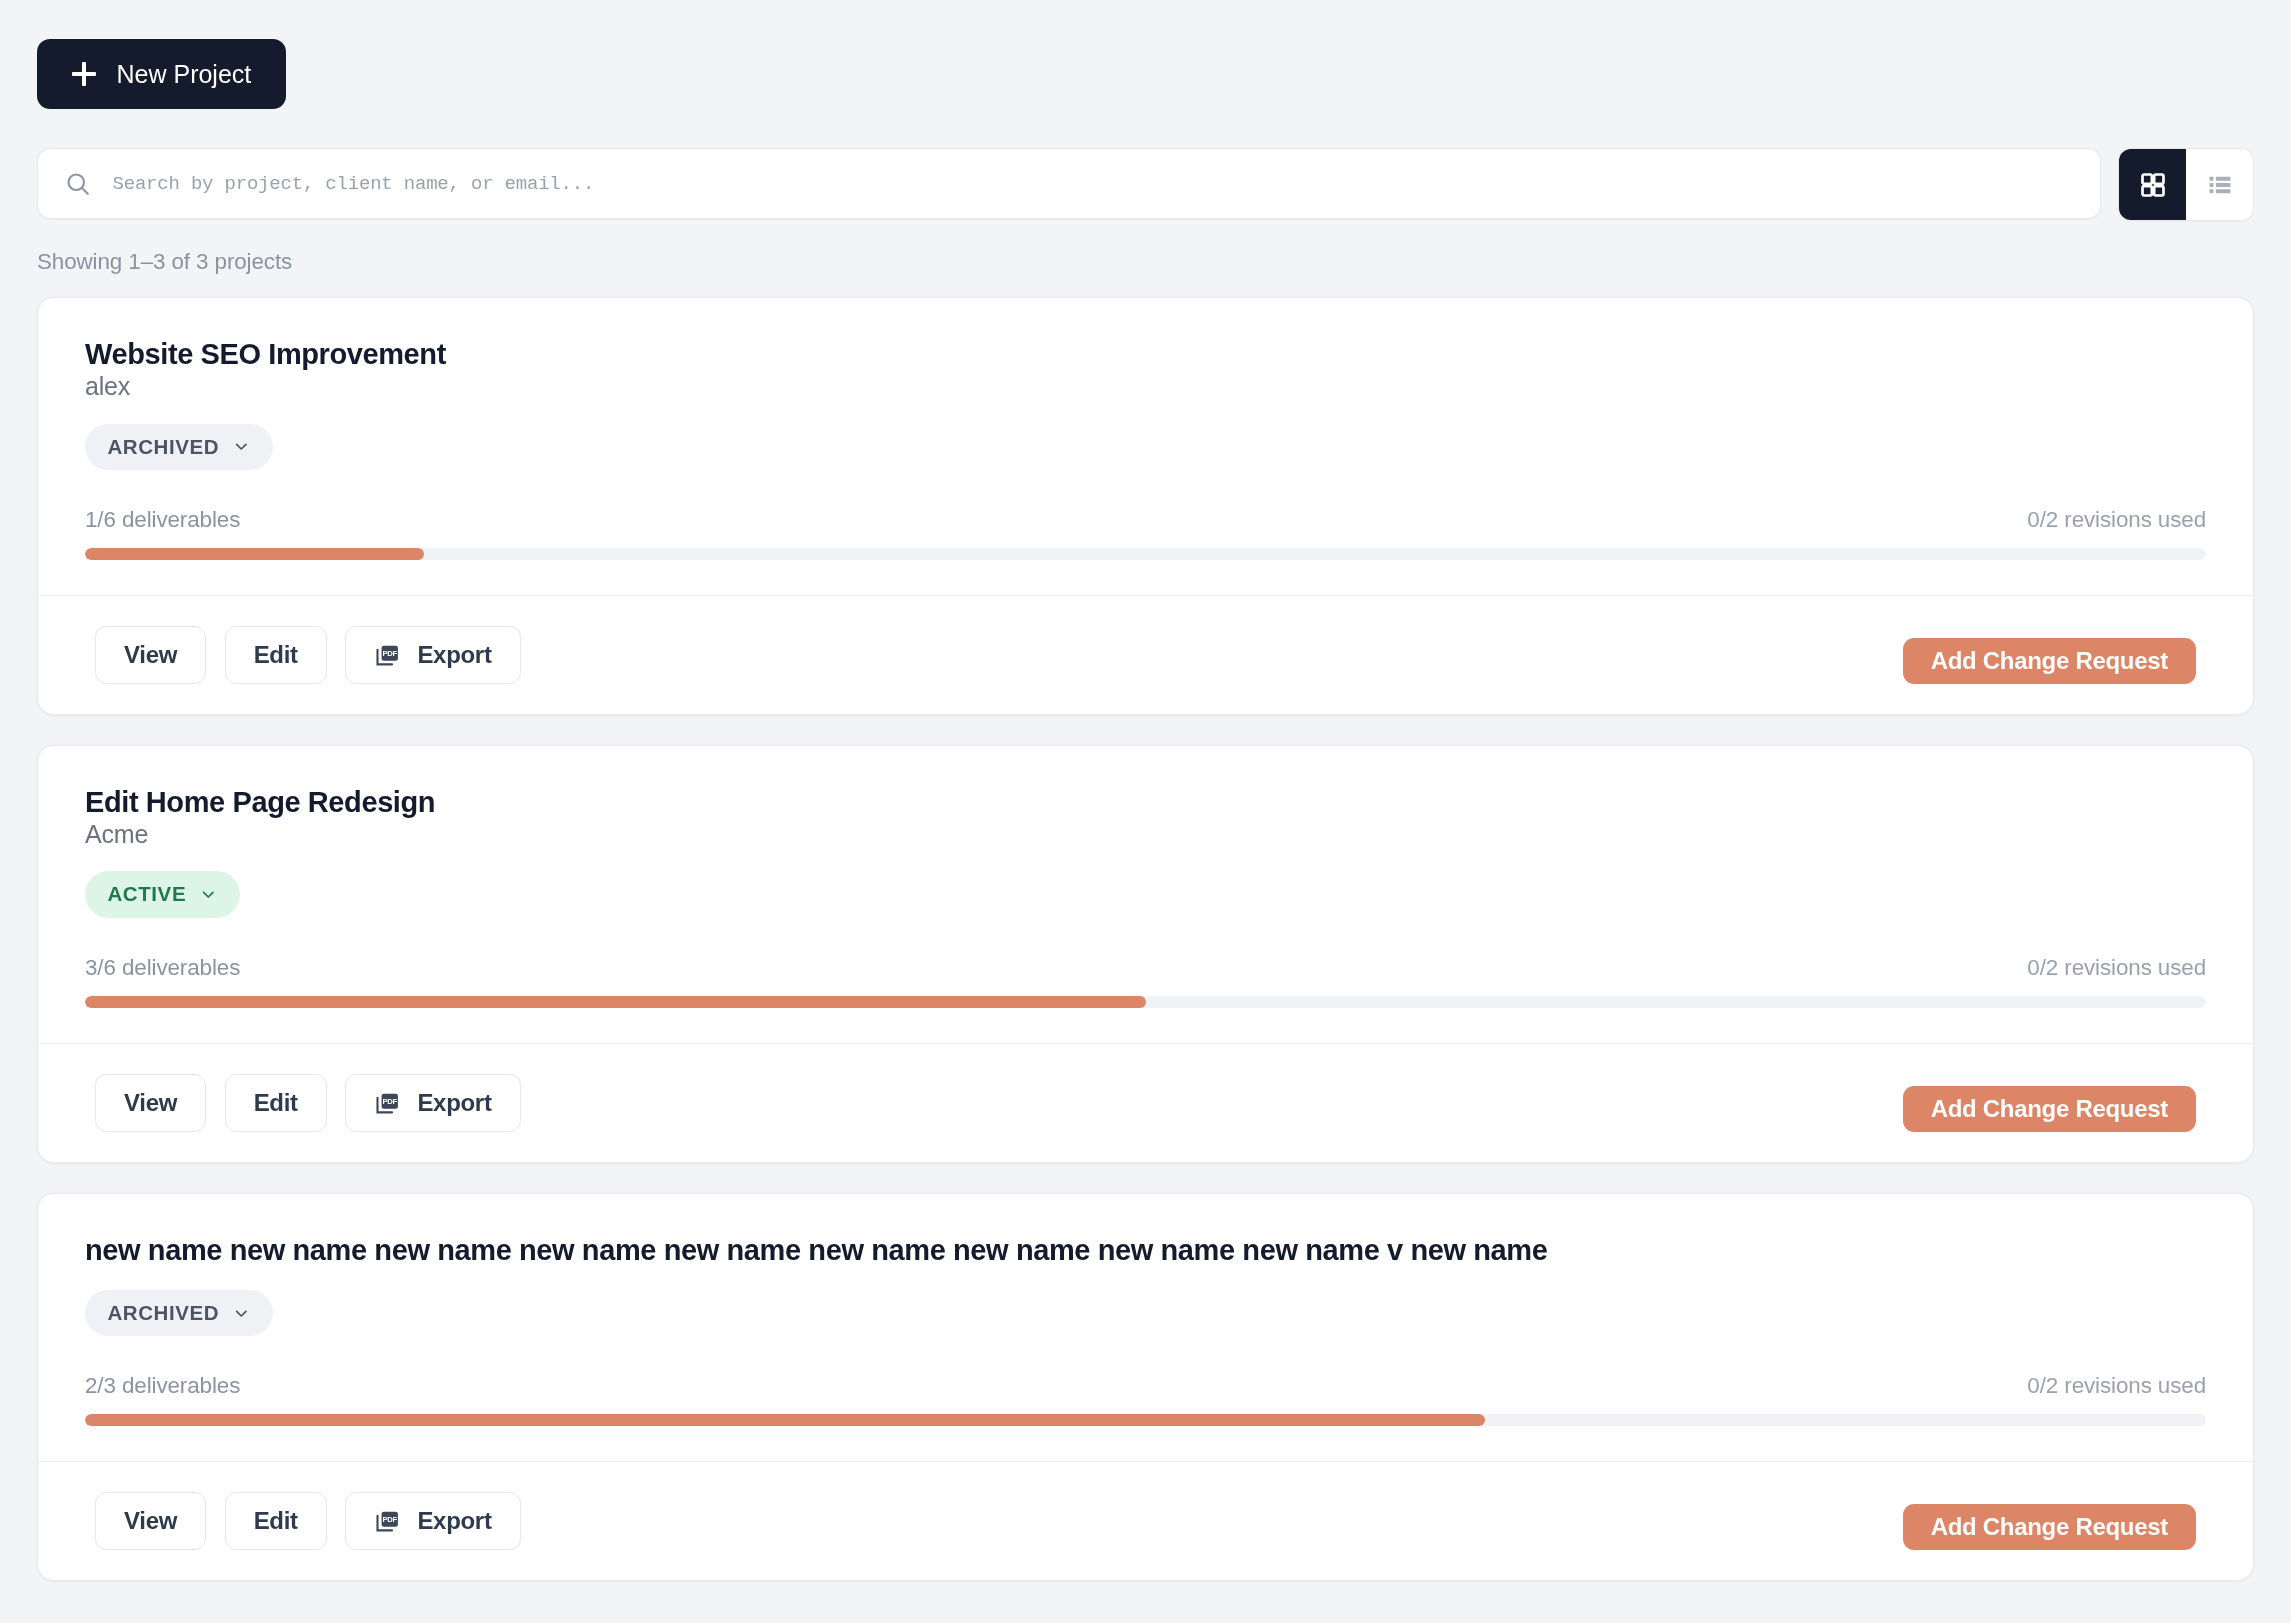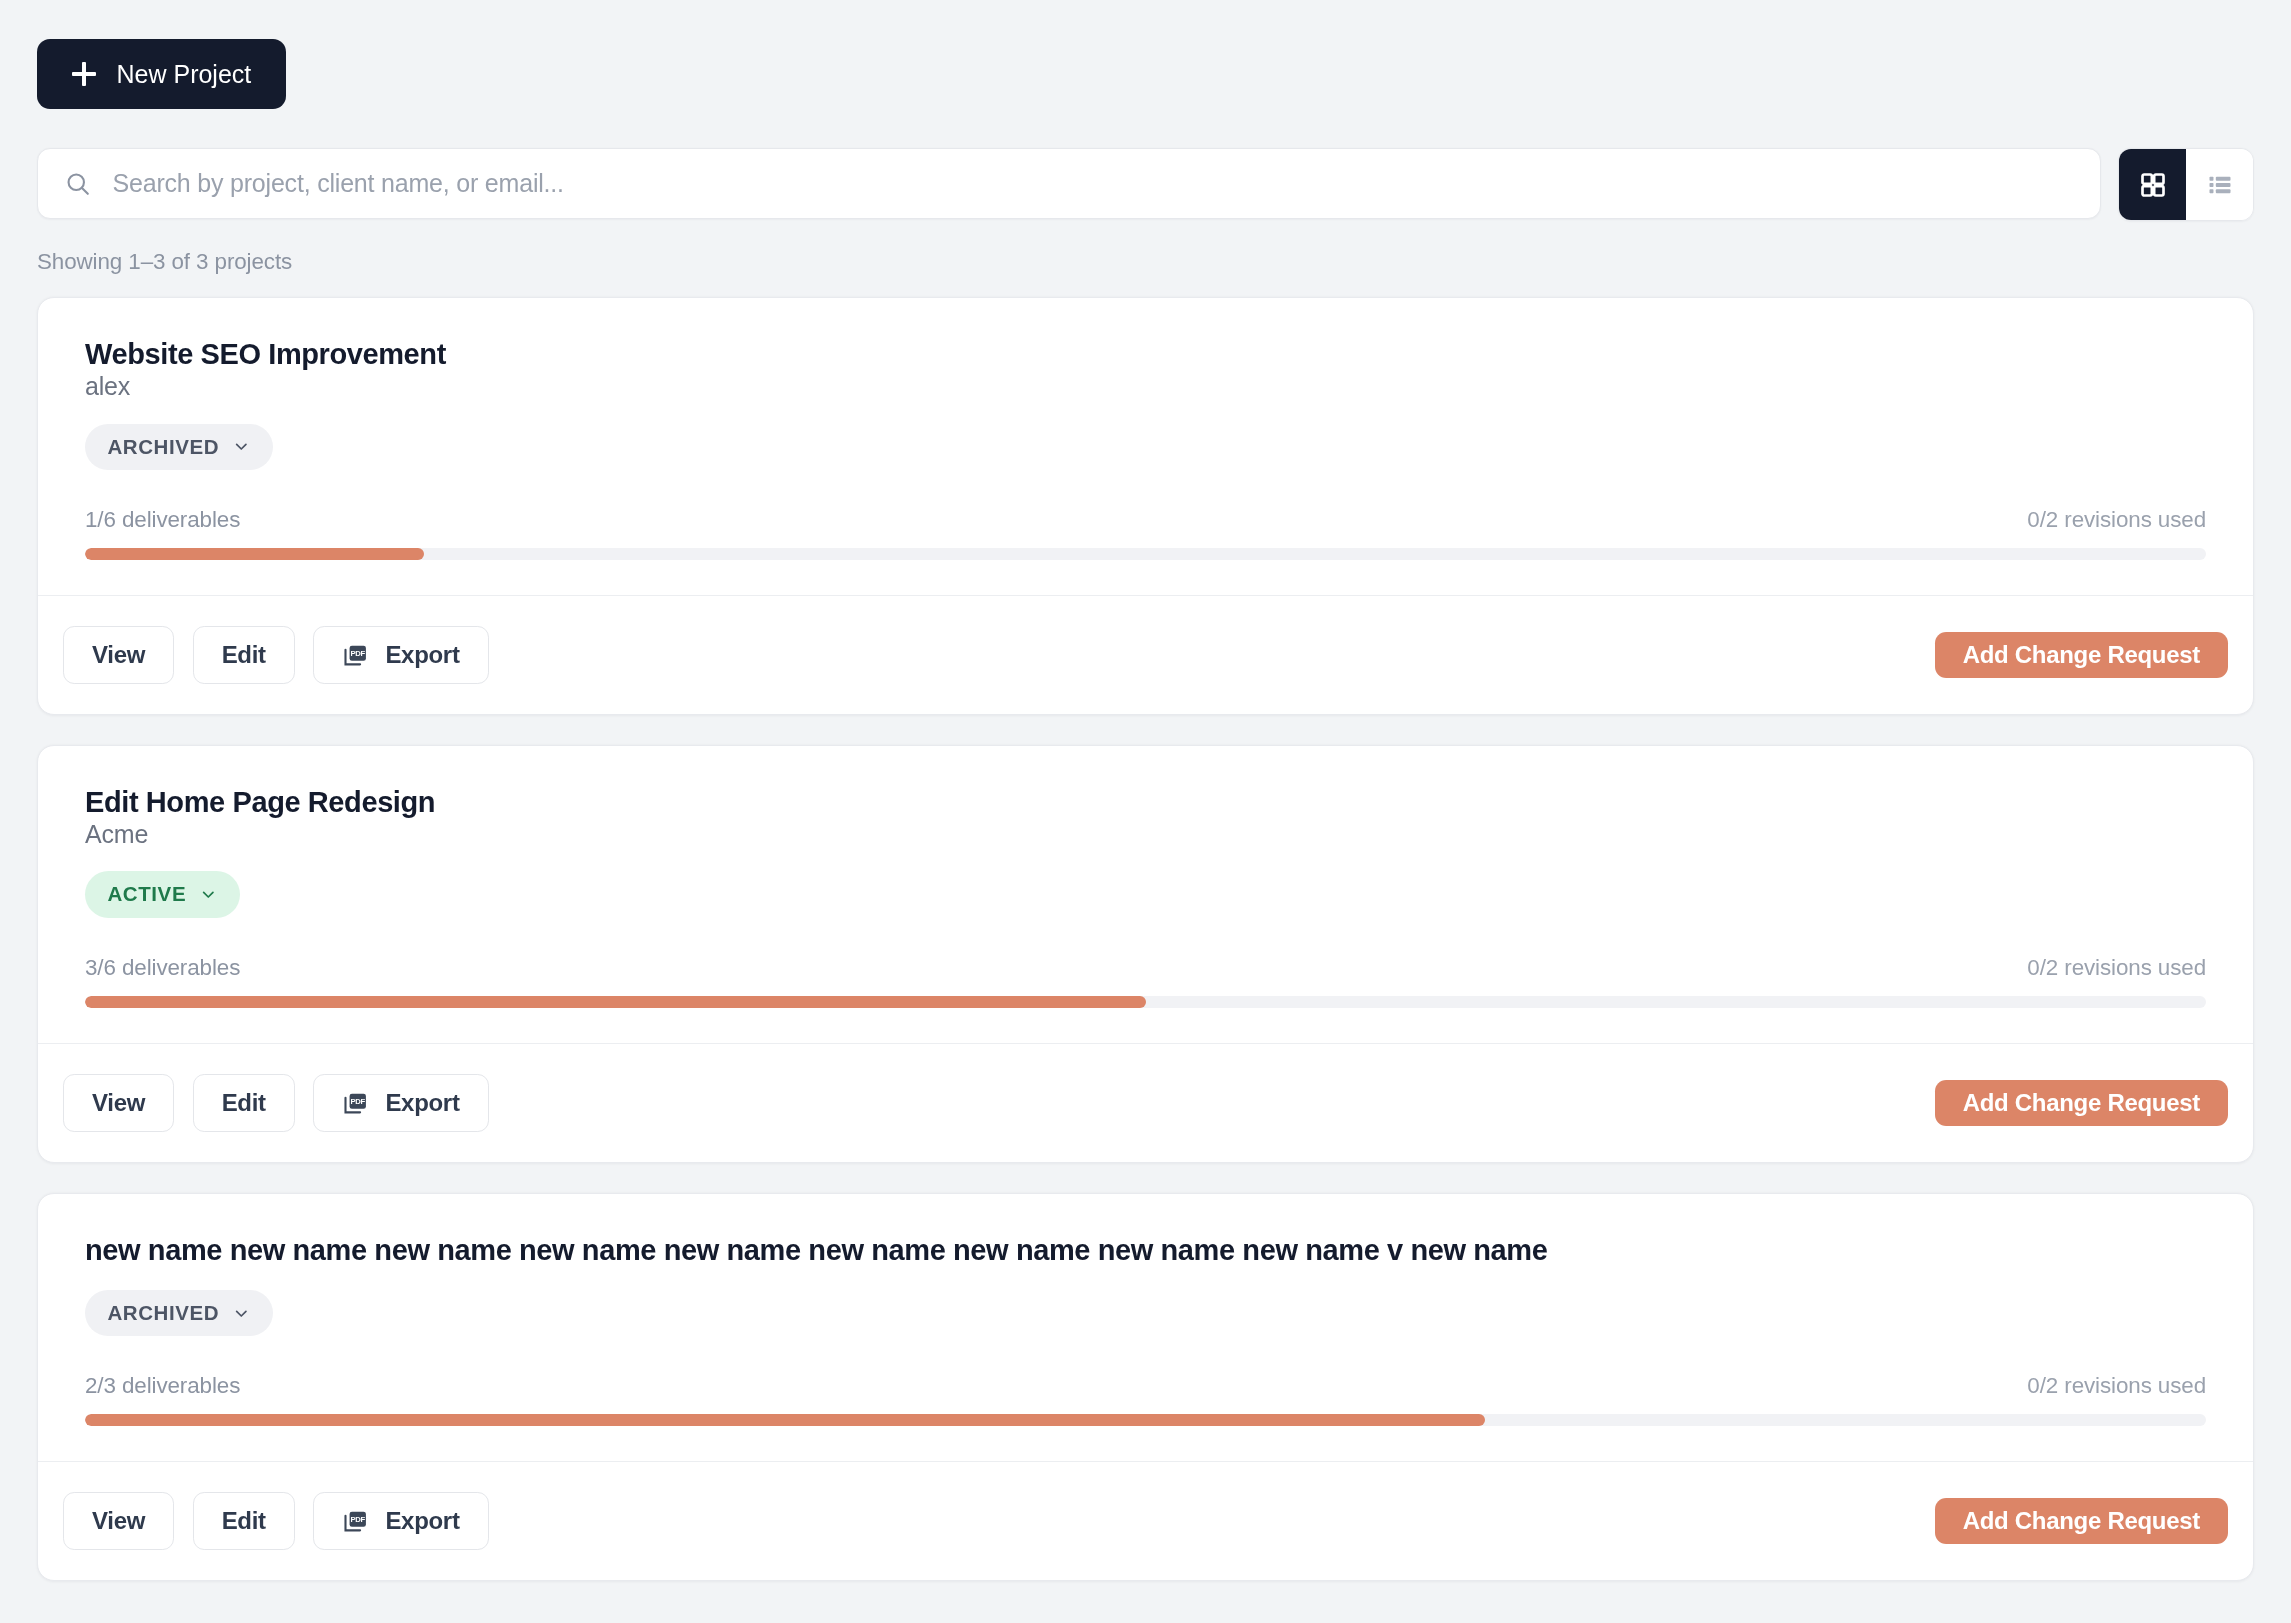--- a/index.html
+++ b/index.html
@@ -87,22 +87,22 @@
     display: flex;
     align-items: center;
     padding: 0 26px;
     box-shadow: 0 0.9px 1.9px rgba(16,24,40,0.04);
   }
   .search-icon { flex: 0 0 auto; display: block; margin-right: 20.5px; }
   .search-input {
     flex: 1 1 auto;
     border: none;
     outline: none;
-    font-size: 25px;
-    font-family: Liberation Sans, sans-serif;
+    font-size: 19px;
+    font-family: Liberation Mono, monospace;
     color: #141b2d;
     background: transparent;
     letter-spacing: -0.2px;
   }
   .search-input::placeholder { color: #9aa1ad; }
 
   .view-toggle {
     flex: 0 0 auto;
     display: flex;
     border-radius: 13px;
@@ -193,23 +193,23 @@
     overflow: hidden;
   }
   .progress-fill {
     height: 100%;
     background: #dc8567;
     border-radius: 931px;
   }
 
   .card-actions {
     border-top: 0.9px solid #eceef1;
-    padding: 30px 25px;
-    display: flex;
-    align-items: center;
+    padding: 30px 57px;
+    display: flex;
+    align-items: flex-end;
     justify-content: space-between;
   }
   .action-group { display: flex; gap: 18.6px; }
   .ghost-btn {
     background: #ffffff;
     border: 0.9px solid #e4e6ea;
     border-radius: 11.2px;
     height: 58px;
     padding: 0 28px;
     font-size: 24px;

